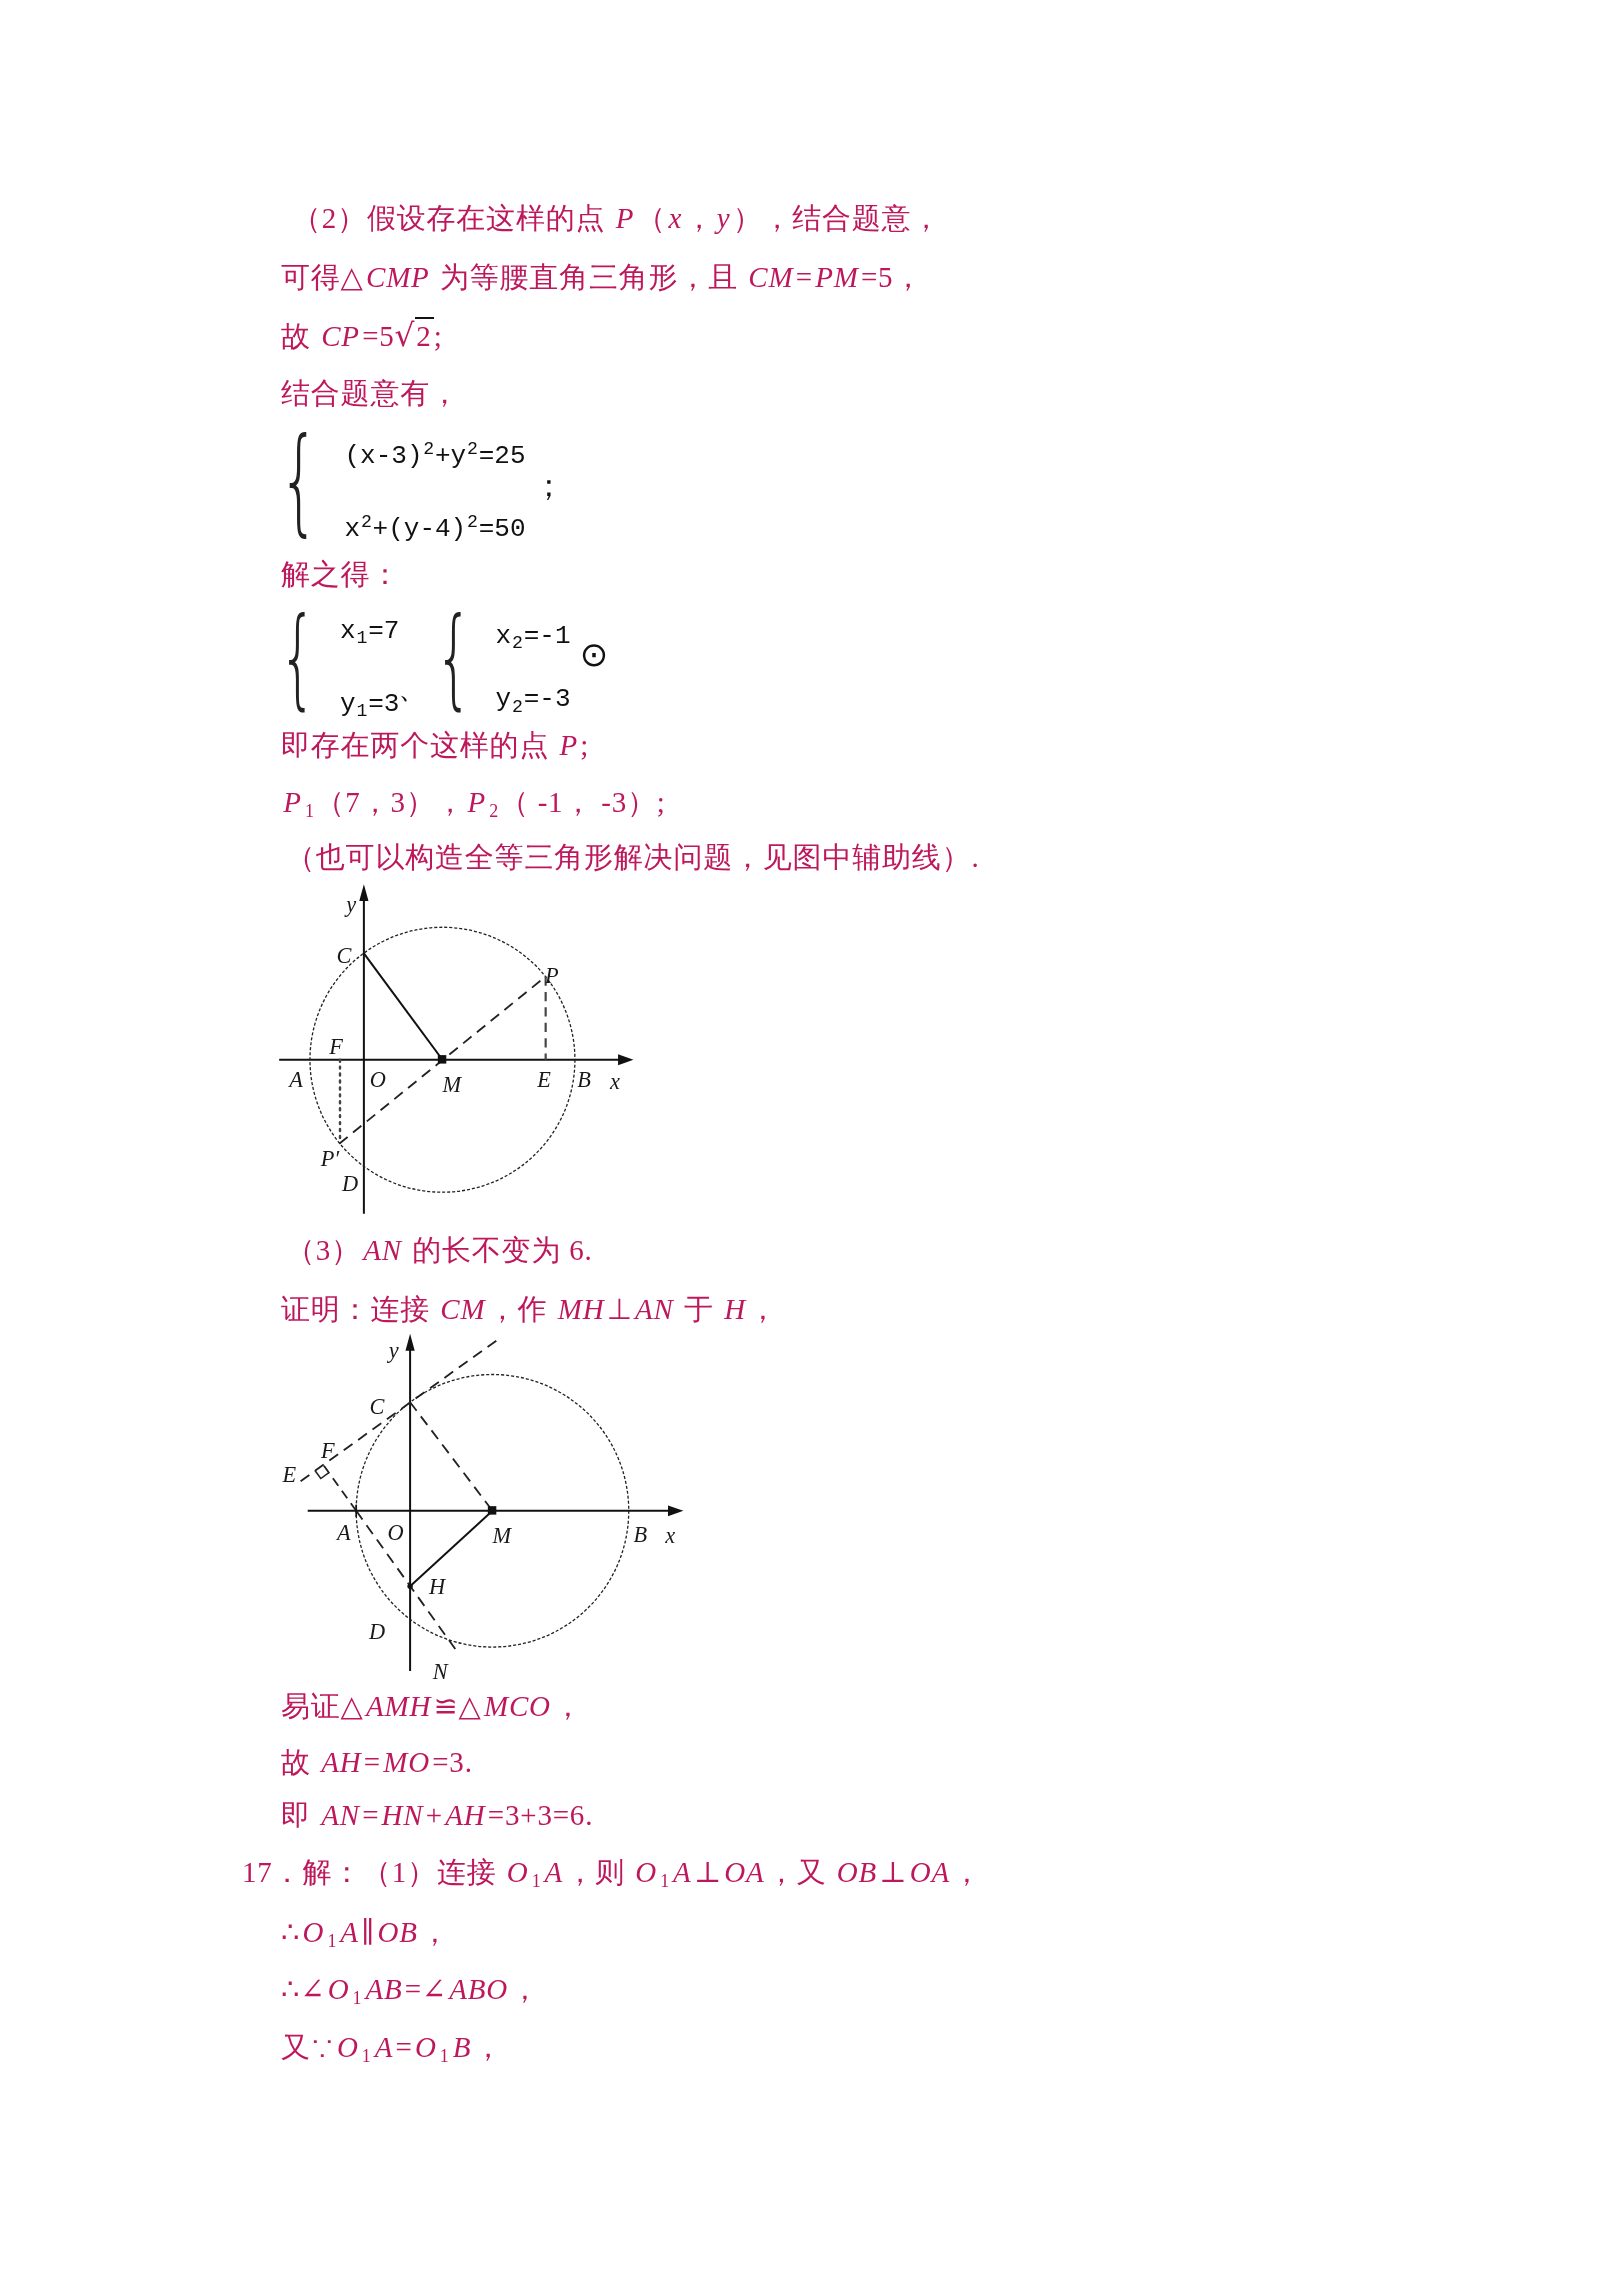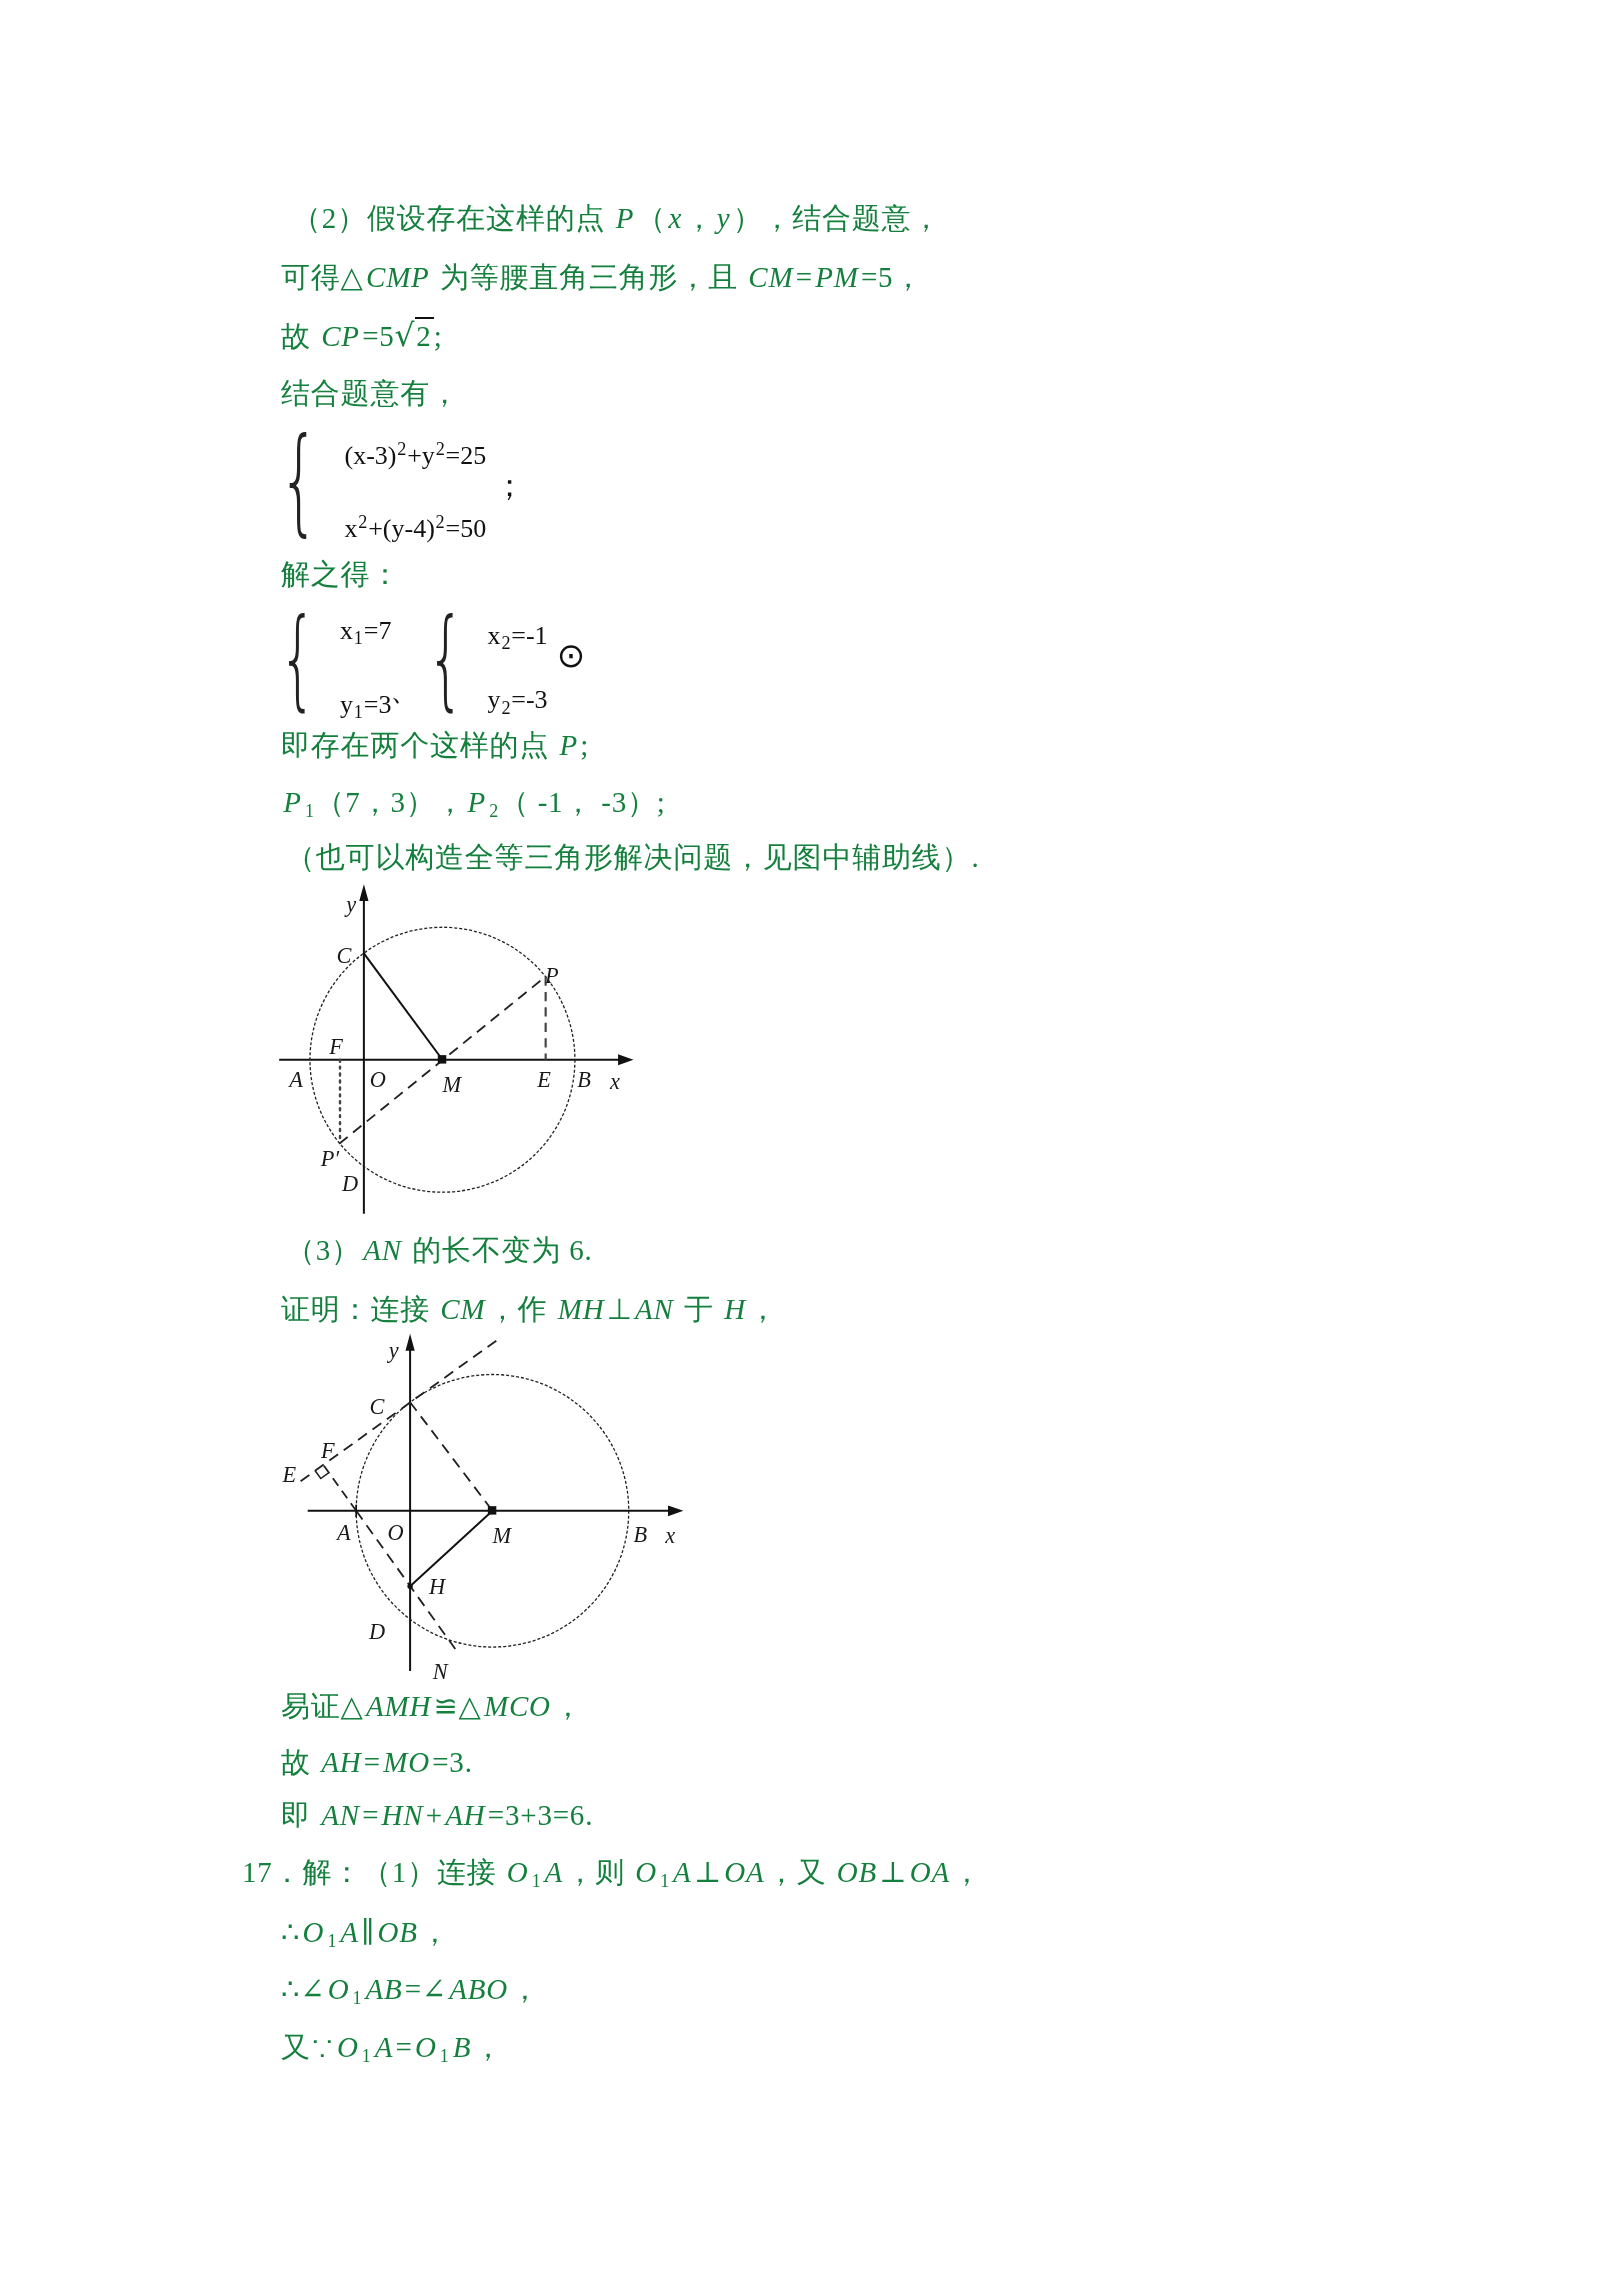--- a/index.html
+++ b/index.html
@@ -1,29 +1,29 @@
 <!DOCTYPE html>
 <html style="font-size:12.3px"><head>
 <meta charset="utf-8">
 <style>
   html,body{margin:0;padding:0;background:#888;}
   .page{position:relative;width:1623px;height:2295px;background:#ffffff;overflow:hidden;
         font-family:"Liberation Serif","DejaVu Serif",serif;color:#111;}
-  .line{position:absolute;font-size:29px;line-height:1.25;white-space:nowrap;letter-spacing:0.8px;color:#15803d;}
+  .line{position:absolute;font-size:29px;line-height:1.25;white-space:nowrap;letter-spacing:0.8px;color:#be185d;}
   .rit{font-style:italic;padding:0 2.3px;}
   .rsub{font-size:62%;vertical-align:-0.28em;padding:0 0.8px;}
   .rsup{font-size:66%;vertical-align:0.5em;padding:0 0.8px;}
   .rrt{font-family:"DejaVu Sans",sans-serif;font-size:108%;}
   .rrad{border-top:2.3px solid #111;padding:0.8px 2.3px 0 0.8px;}
   .mathblock{position:absolute;display:flex;align-items:center;}
   .brace{font-family:"DejaVu Sans",sans-serif;font-weight:200;color:#222;
          font-size:115px;line-height:0.9;transform:scaleX(0.55);transform-origin:left center;}
   .brace2{font-size:108px;}
   .eqcol{display:flex;flex-direction:column;gap:18.5px;margin-left:-7.7px;}
-  .mono{font-family:Liberation Serif, serif;font-size:26px;letter-spacing:0;white-space:nowrap;color:#111;margin-top:22px;}
+  .mono{font-family:Liberation Mono, monospace;font-size:26px;letter-spacing:0;white-space:nowrap;color:#111;margin-top:22px;}
   .mono .rsub{font-size:70%;vertical-align:-0.3em;}
   .mono .rsup{font-size:70%;vertical-align:0.5em;}
   .eq-term{font-size:31px;margin-left:7.7px;align-self:center;margin-top:10.8px;}
   .sol-sep{font-size:29px;align-self:flex-end;margin:0 7.7px 12.3px -1.5px;}
   .sol-sym{font-family:"DejaVu Sans",sans-serif;font-size:34px;margin-left:9.2px;align-self:center;margin-top:-7.7px;}
   svg text{font-family:"Liberation Serif","DejaVu Serif",serif;font-style:italic;font-size:29px;fill:#1a1a1a;}
   .diagram{position:absolute;}
 </style>
 </head>
 <body>

